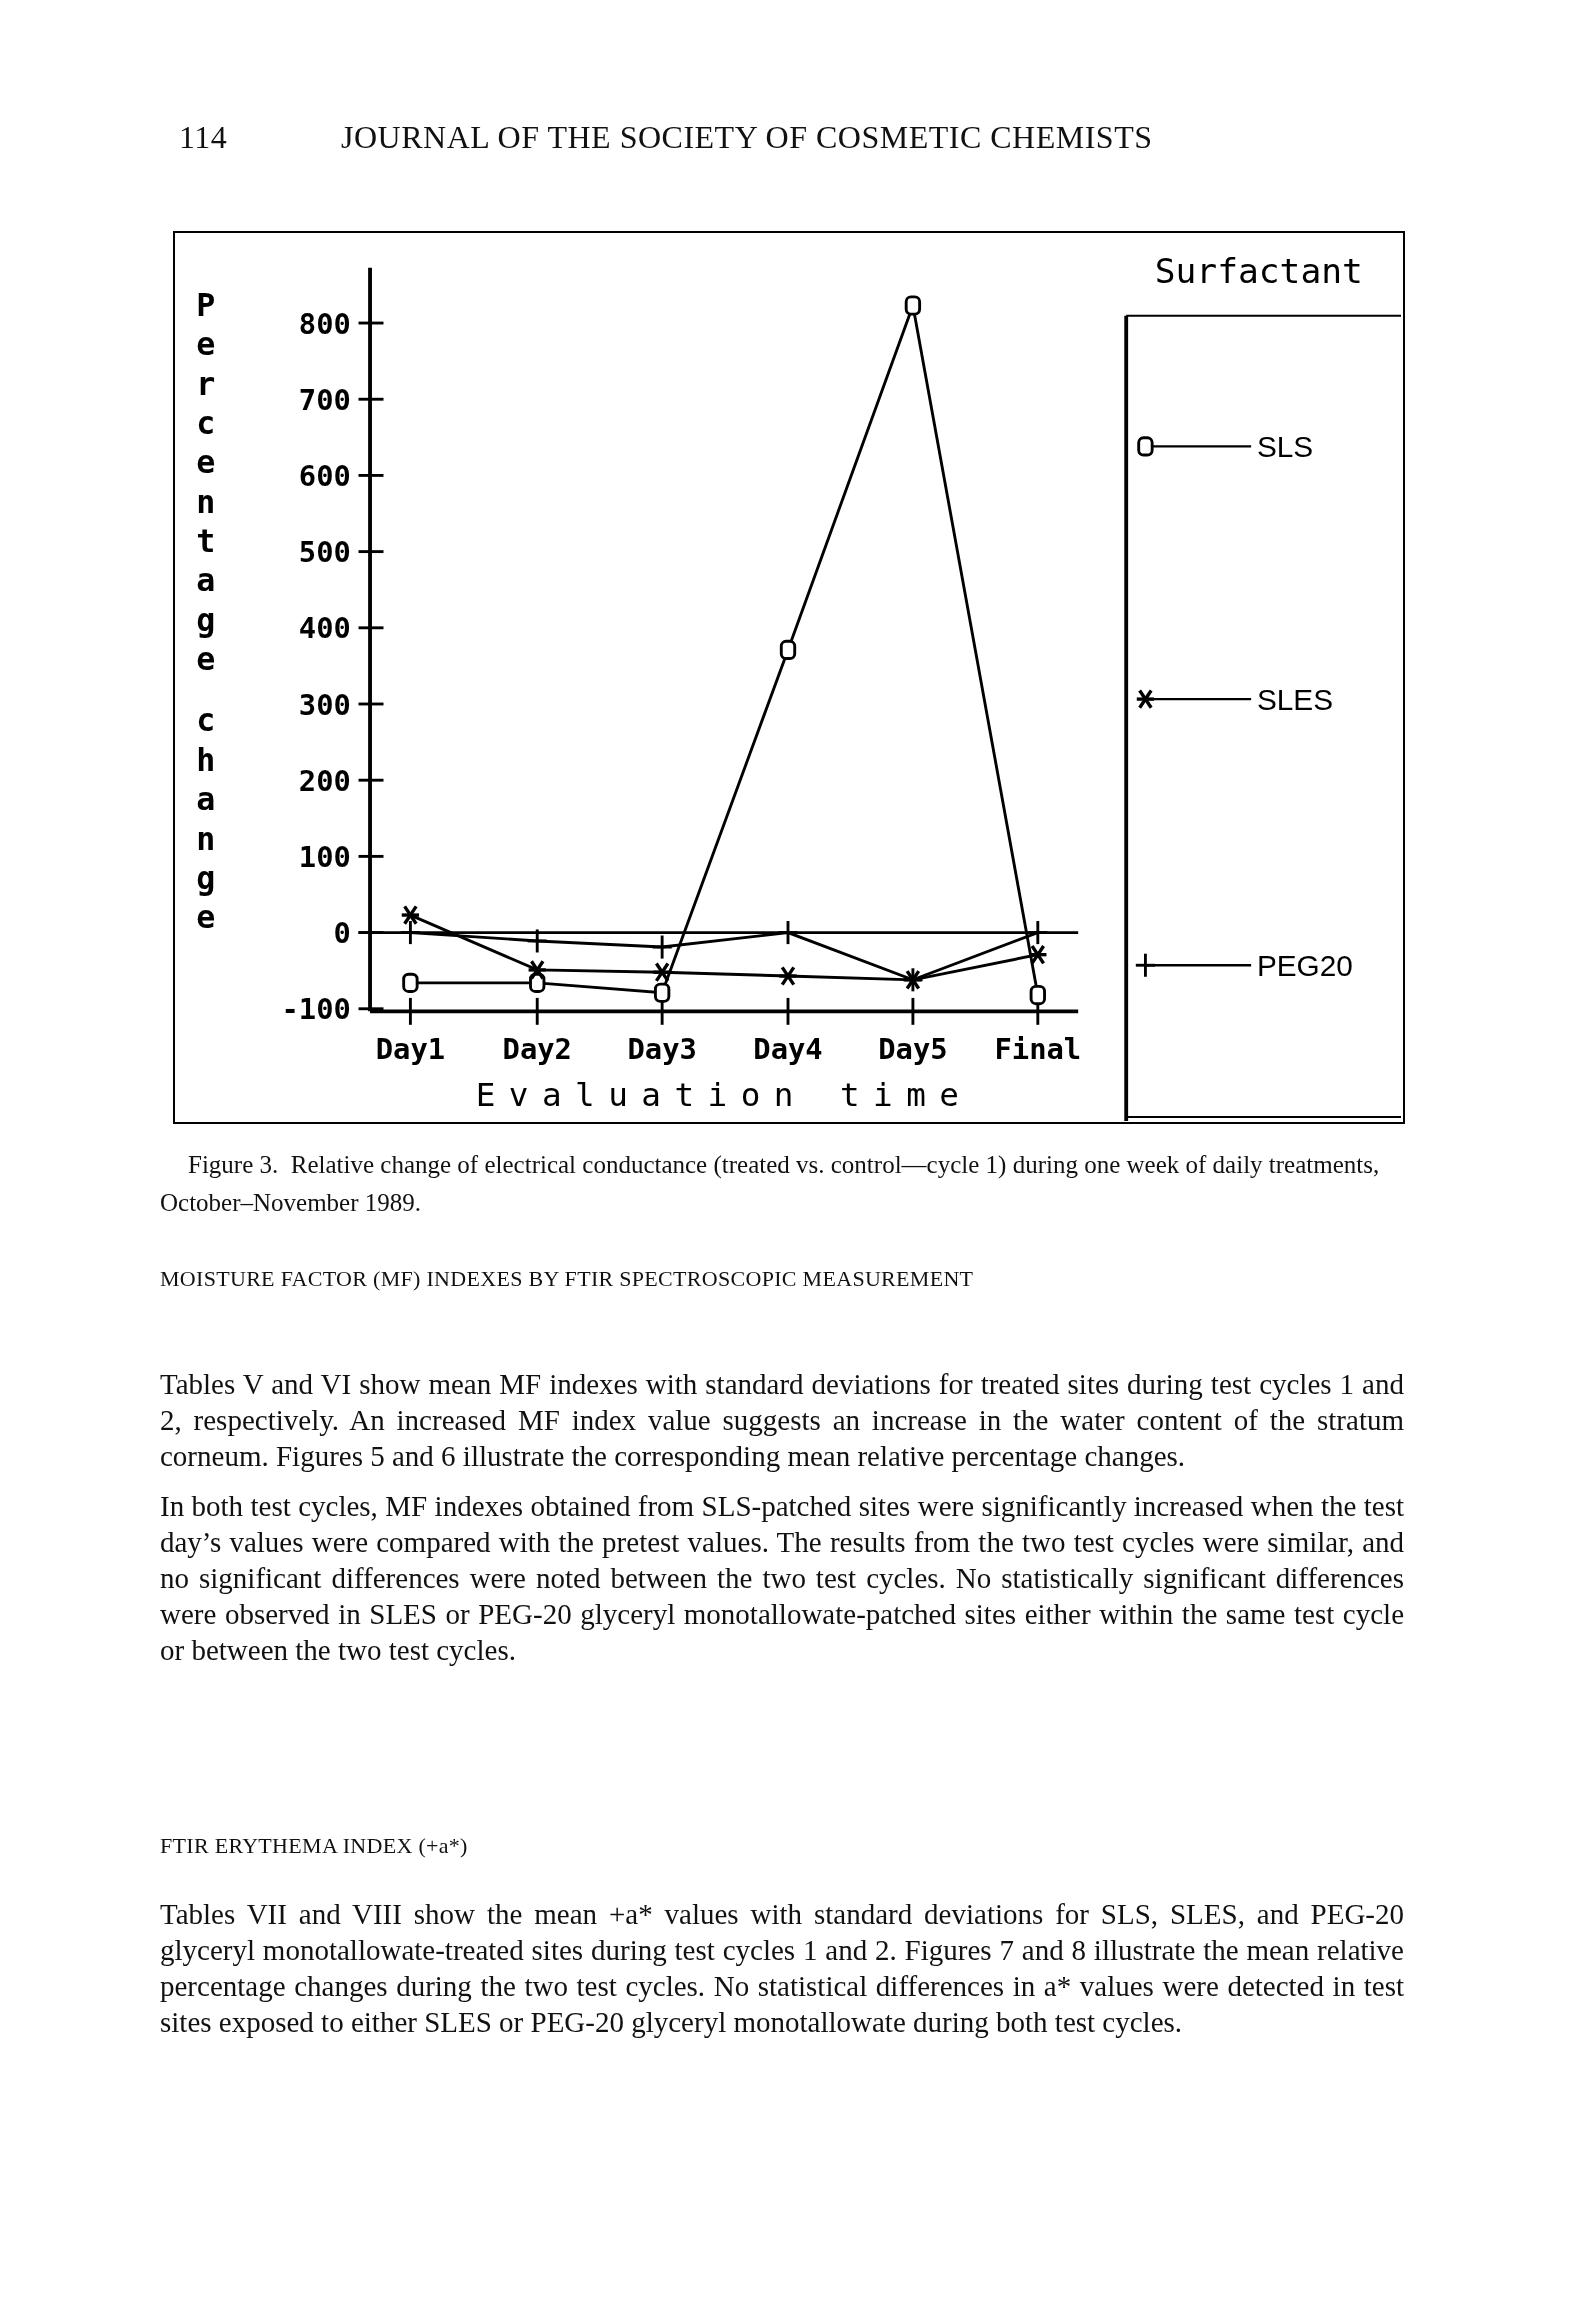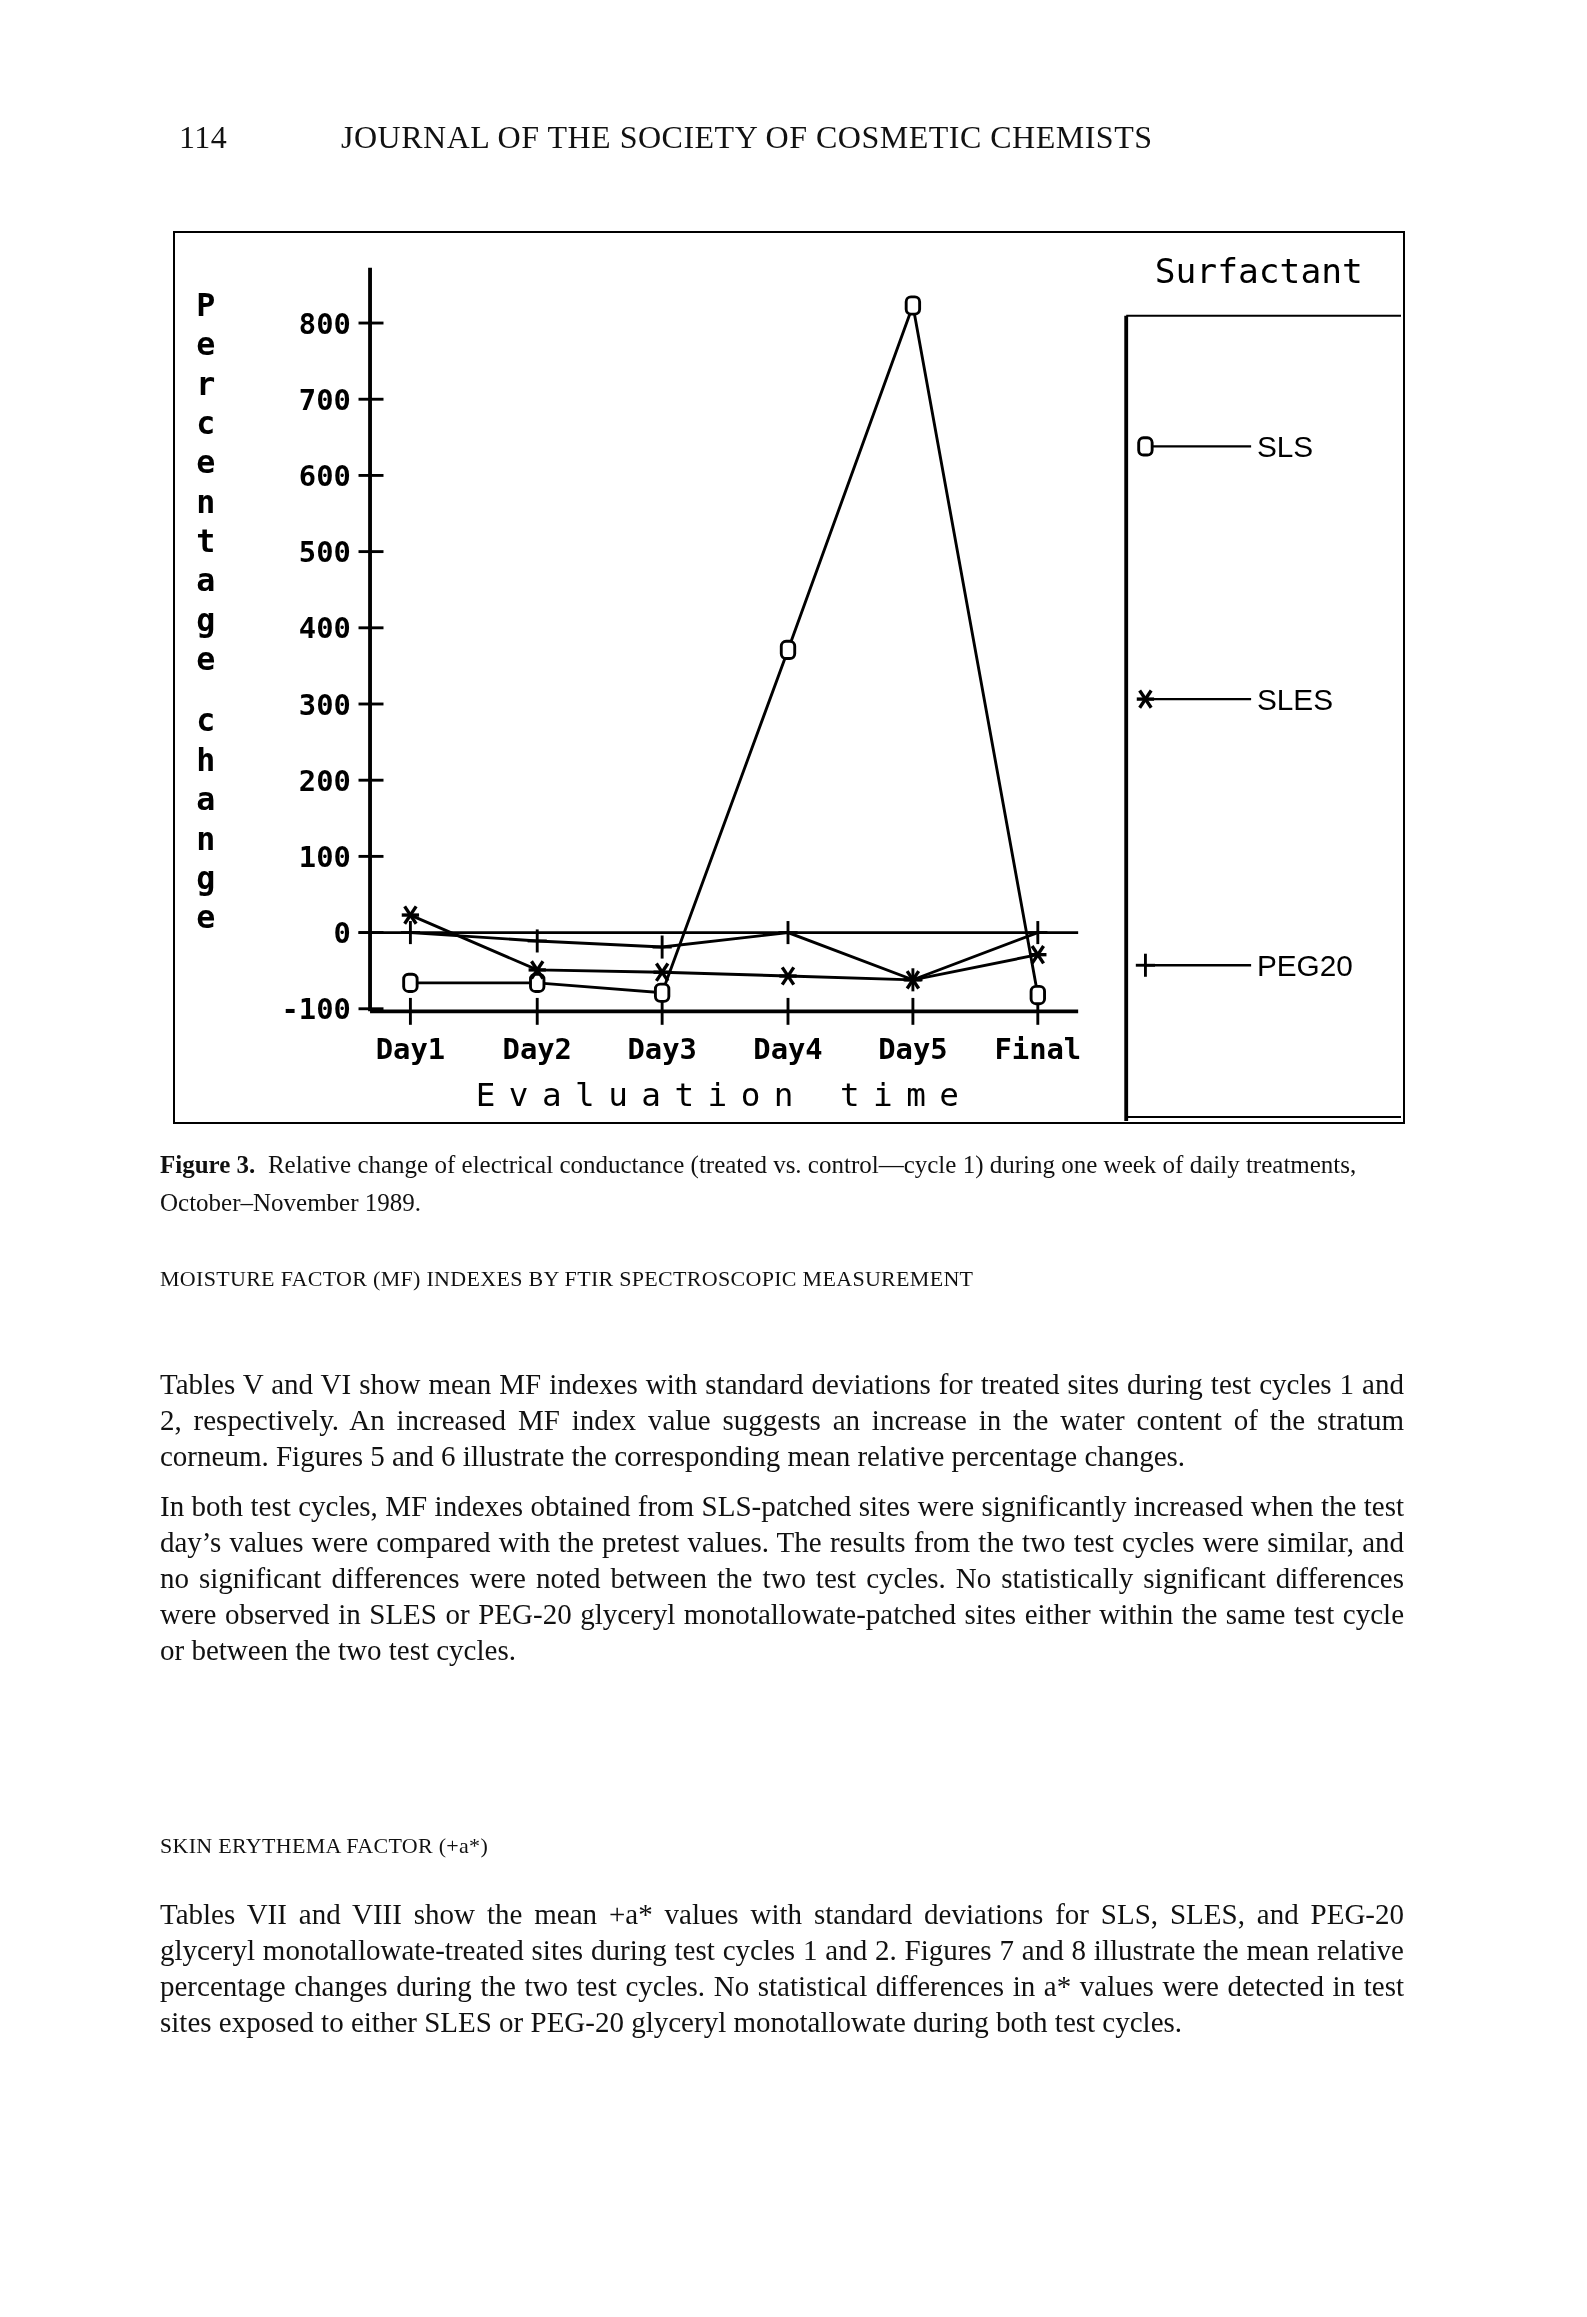--- a/index.html
+++ b/index.html
@@ -3,21 +3,21 @@
 <meta charset="utf-8">
 <style>
   html, body { margin: 0; padding: 0; background: #ffffff; }
   body { width: 1587px; height: 2317px; position: relative; font-family: "Liberation Serif", "DejaVu Serif", serif; color: #111; }
   .page-header { position: absolute; top: 119px; left: 163px; width: 1268px; font-size: 32px; letter-spacing: 0.5px; }
   .page-number { position: absolute; left: 16px; top: 0; }
   .journal-title { position: absolute; left: 178px; top: 0; text-align: right; }
   .figure-frame { position: absolute; left: 173px; top: 231px; width: 1232px; height: 893px; border: 2.9px solid #000; box-sizing: border-box; }
   .chart-svg { position: absolute; left: 0; top: 0; }
   .caption { position: absolute; left: 160px; top: 1146px; width: 1244px; font-size: 25px; line-height: 38px; }
-  .caption b { font-weight: bold; }
+  .caption b { font-weight: normal; margin-left: 28px; }
   .section-heading { position: absolute; left: 160px; font-size: 22px; letter-spacing: 0.3px; }
   .para { position: absolute; left: 160px; width: 1244px; font-size: 29px; line-height: 36px; text-align: justify; }
 </style>
 </head>
 <body>
 
 <div class="page-header">
   <span class="page-number">114</span>
   <span class="journal-title">JOURNAL OF THE SOCIETY OF COSMETIC CHEMISTS</span>
 </div>
@@ -164,15 +164,15 @@
 
 <div class="caption">
   <b>Figure 3.</b>&nbsp;
   <span>Relative change of electrical conductance (treated vs. control—cycle 1) during one week of daily treatments, October–November 1989.</span>
 </div>
 
 <div class="section-heading" style="top:1266px;">MOISTURE FACTOR (MF) INDEXES BY FTIR SPECTROSCOPIC MEASUREMENT</div>
 <div class="para" style="top:1366px;">Tables V and VI show mean MF indexes with standard deviations for treated sites during test cycles 1 and 2, respectively. An increased MF index value suggests an increase in the water content of the stratum corneum. Figures 5 and 6 illustrate the corresponding mean relative percentage changes.</div>
 <div class="para" style="top:1488px;">In both test cycles, MF indexes obtained from SLS-patched sites were significantly increased when the test day’s values were compared with the pretest values. The results from the two test cycles were similar, and no significant differences were noted between the two test cycles. No statistically significant differences were observed in SLES or PEG-20 glyceryl monotallowate-patched sites either within the same test cycle or between the two test cycles.</div>
 
-<div class="section-heading" style="top:1833px;">SKIN ERYTHEMA FACTOR (+a*)</div>
+<div class="section-heading" style="top:1833px;">FTIR ERYTHEMA INDEX (+a*)</div>
 <div class="para" style="top:1896px;">Tables VII and VIII show the mean +a* values with standard deviations for SLS, SLES, and PEG-20 glyceryl monotallowate-treated sites during test cycles 1 and 2. Figures 7 and 8 illustrate the mean relative percentage changes during the two test cycles. No statistical differences in a* values were detected in test sites exposed to either SLES or PEG-20 glyceryl monotallowate during both test cycles.</div>
 
 
 </body></html>

